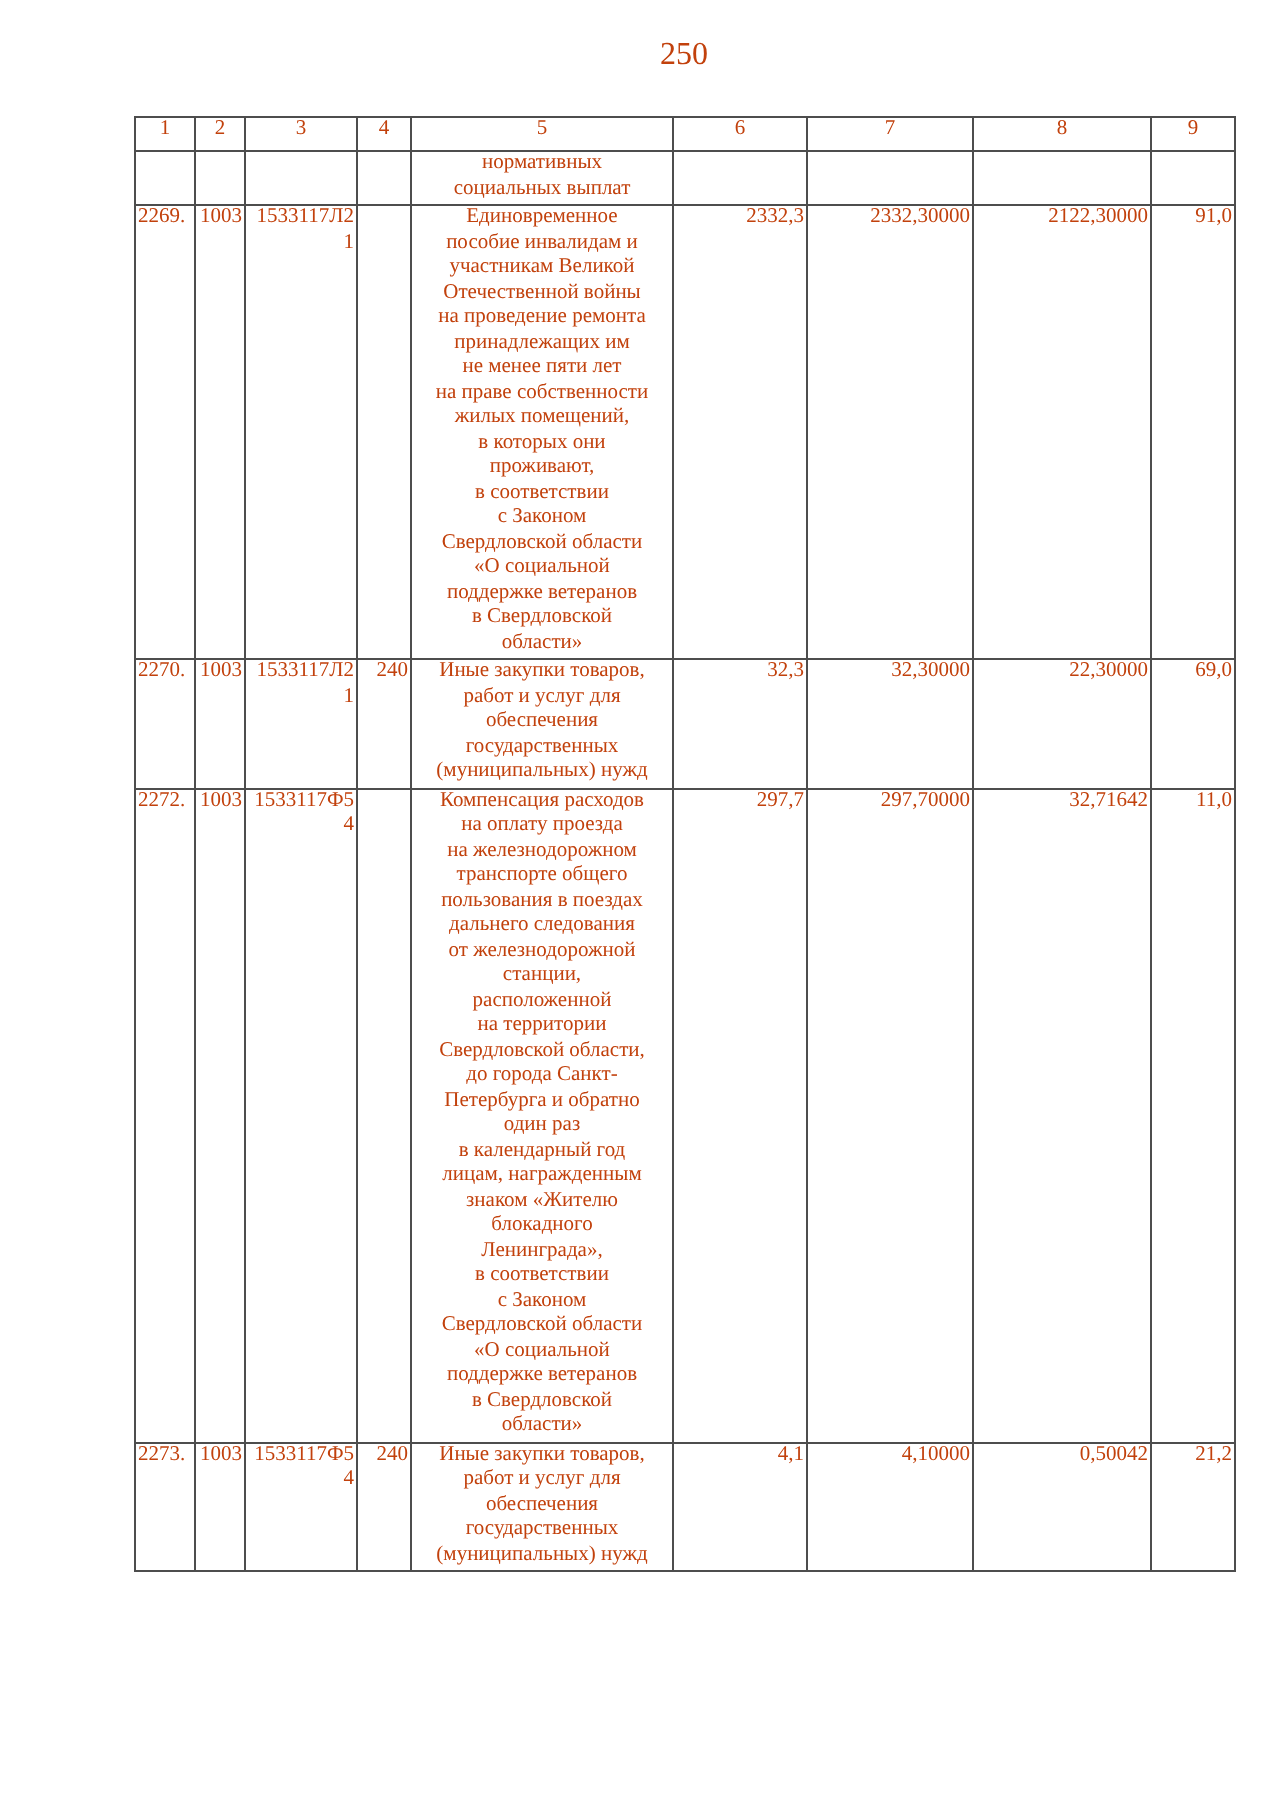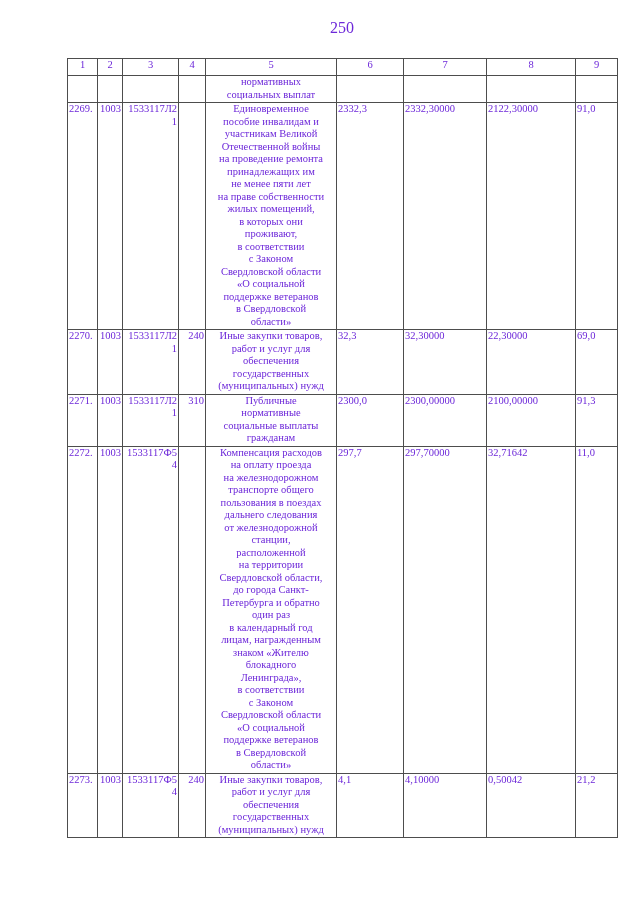--- a/index.html
+++ b/index.html
@@ -5,21 +5,21 @@
   html, body {
     margin: 0;
     padding: 0;
     background: #ffffff;
   }
   .page {
     position: relative;
     width: 640px;
     height: 905px;
     background: #ffffff;
-    color: #6d28d9;
+    color: #c2410c;
     font-family: "Liberation Serif", serif;
     overflow: hidden;
   }
   .page-number {
     width: 550px;
     margin-left: 67px;
     padding-top: 19px;
     text-align: center;
     font-size: 16px;
     line-height: 18px;
@@ -36,21 +36,21 @@
     font-size: 10.5px;
     line-height: 12.5px;
     padding: 0 1px 1px 1px;
     overflow: hidden;
     word-wrap: break-word;
   }
   td.hdr { text-align: center; height: 15px; }
   td.c1 { text-align: left; padding-left: 1px; margin-top: 33px; }
   td.c2, td.c3, td.c4 { text-align: right; }
   td.c5 { text-align: center; padding-left: 3px; padding-right: 2px; white-space: pre-line; }
-  td.c6, td.c7, td.c8, td.c9 { text-align: left; }
+  td.c6, td.c7, td.c8, td.c9 { text-align: right; }
 </style>
 </head>
 <body>
 
 <div class="page">
 
   <div class="page-number">250</div>
 
   <table class="budget">
     <colgroup>
@@ -128,34 +128,20 @@
 работ и услуг для
 обеспечения
 государственных
 (муниципальных) нужд</td>
         <td class="c6">32,3</td>
         <td class="c7">32,30000</td>
         <td class="c8">22,30000</td>
         <td class="c9">69,0</td>
       </tr>
 
-      <tr>
-        <td class="c1">2271.</td>
-        <td class="c2">1003</td>
-        <td class="c3">1533117Л21</td>
-        <td class="c4">310</td>
-        <td class="c5">Публичные
-нормативные
-социальные выплаты
-гражданам</td>
-        <td class="c6">2300,0</td>
-        <td class="c7">2300,00000</td>
-        <td class="c8">2100,00000</td>
-        <td class="c9">91,3</td>
-      </tr>
 
       <tr>
         <td class="c1">2272.</td>
         <td class="c2">1003</td>
         <td class="c3">1533117Ф54</td>
         <td class="c4"></td>
         <td class="c5">Компенсация расходов
 на оплату проезда
 на железнодорожном
 транспорте общего

